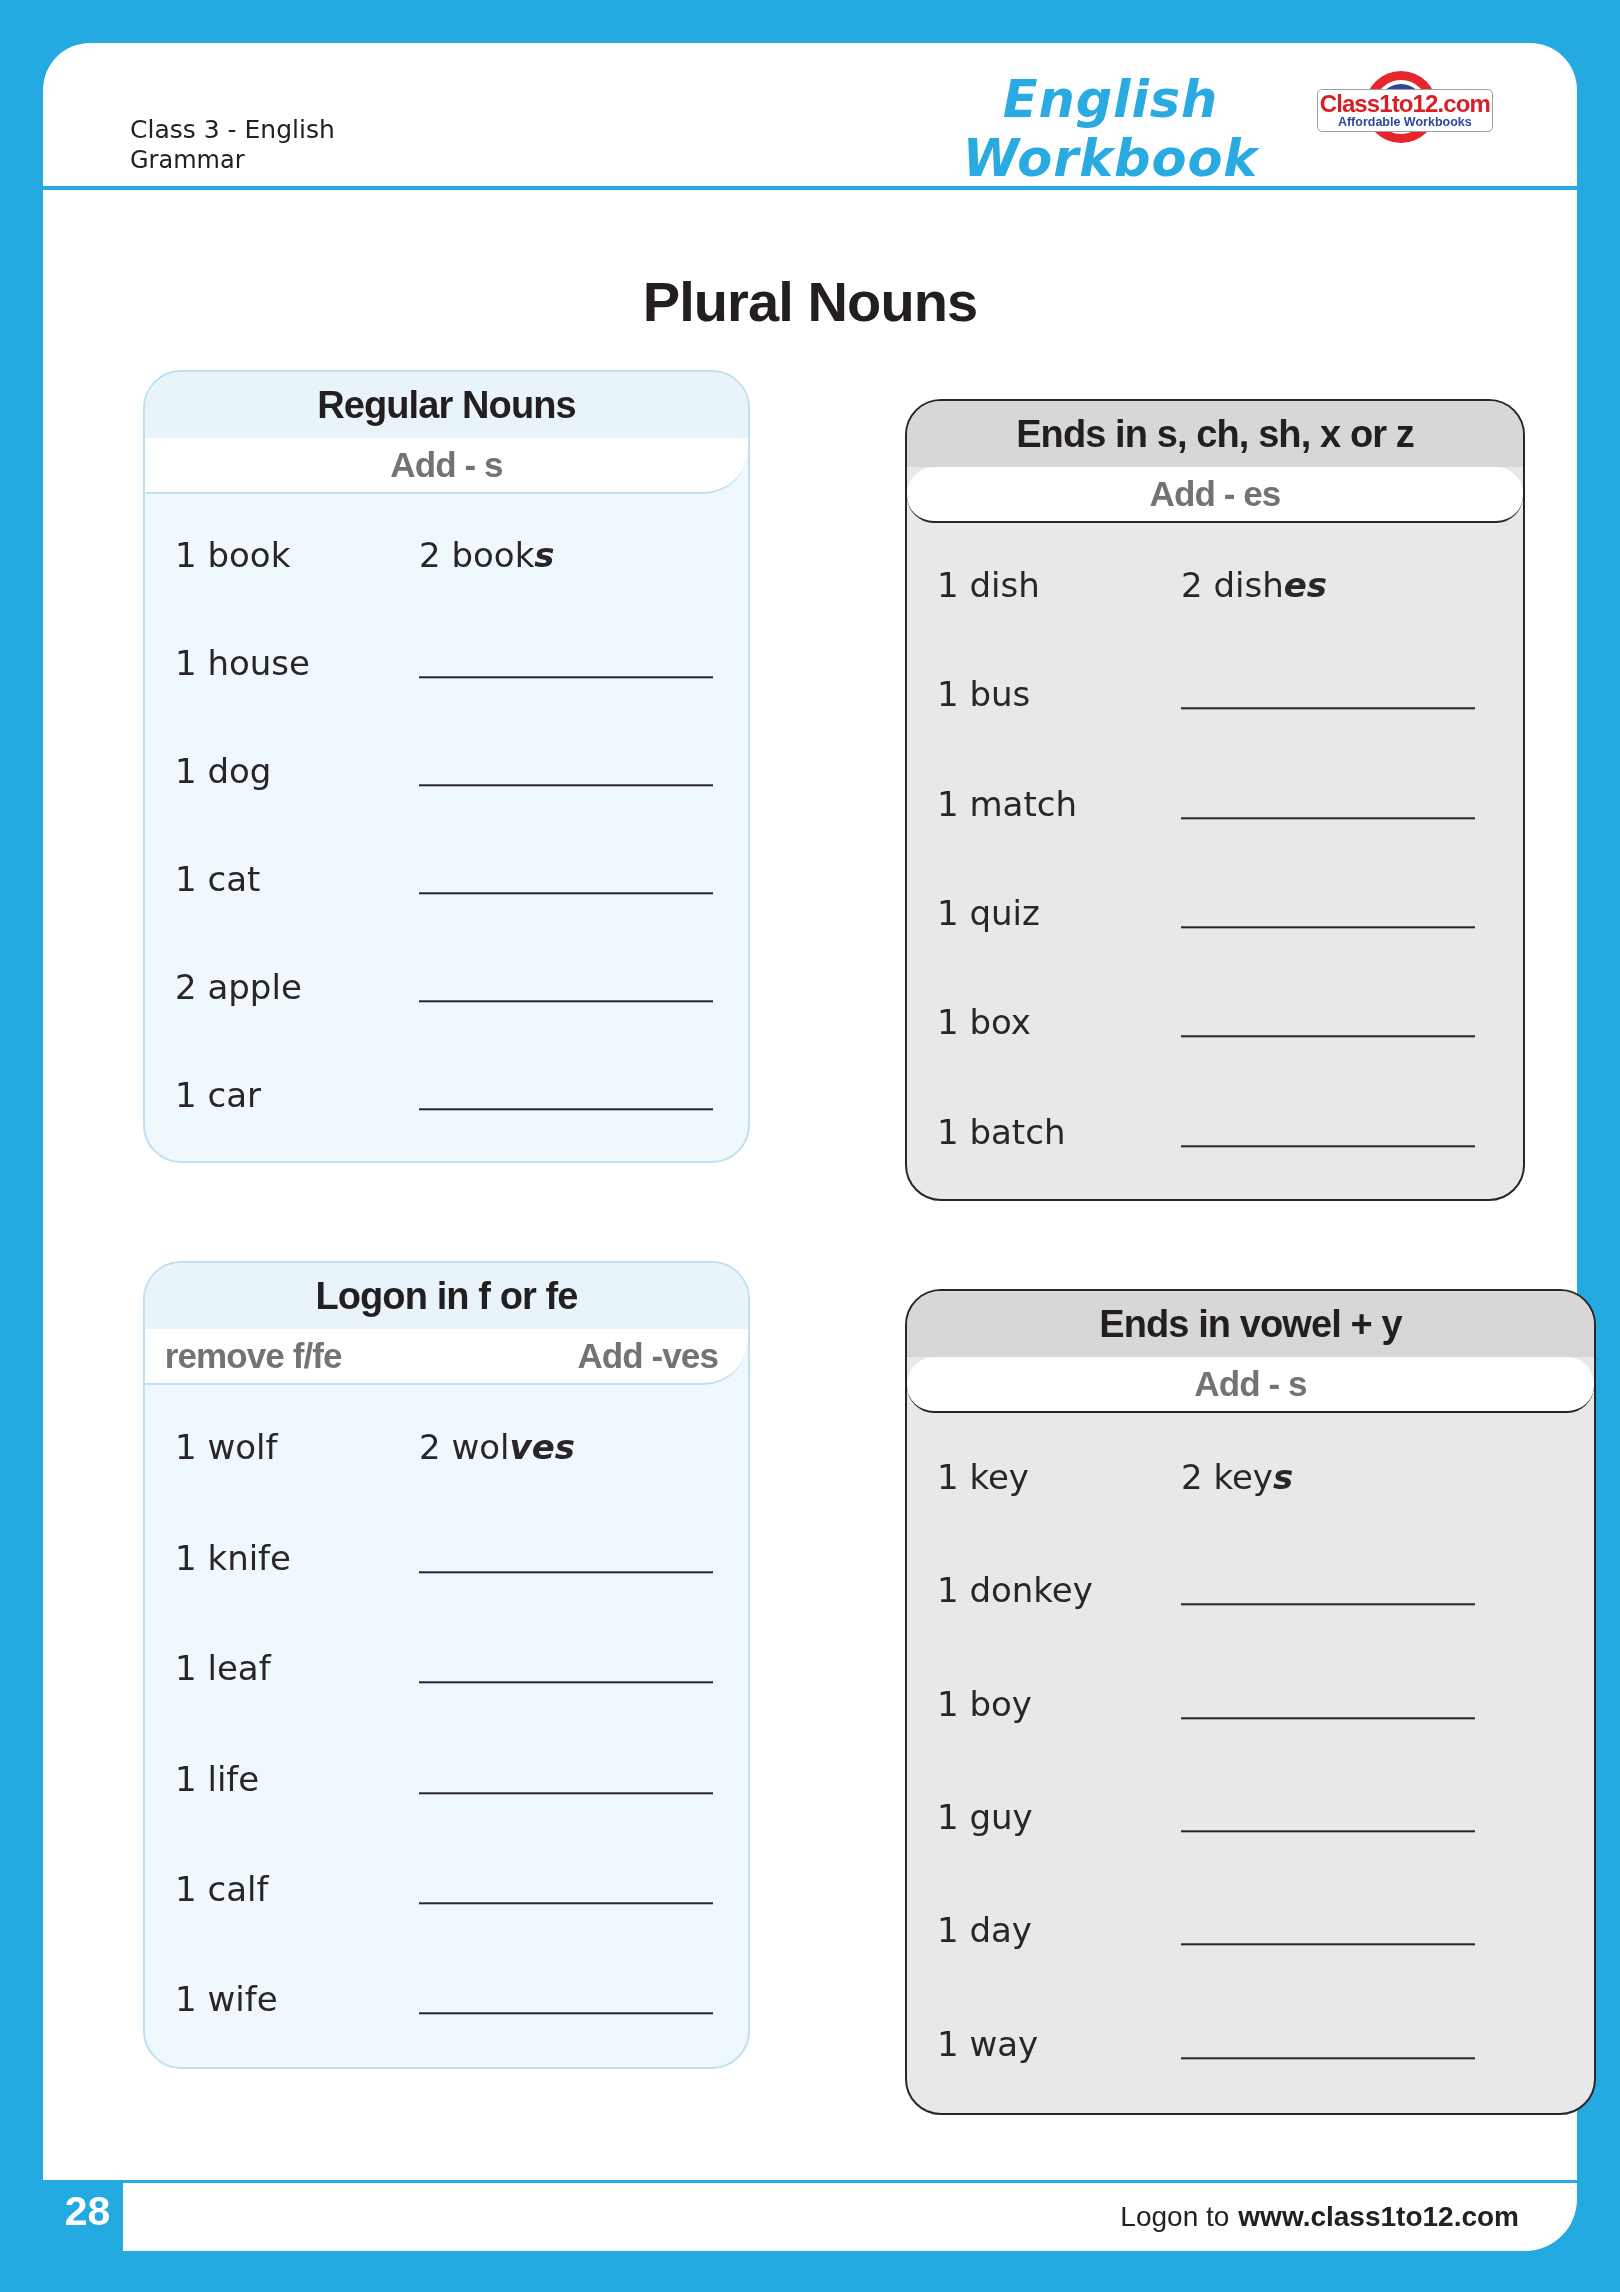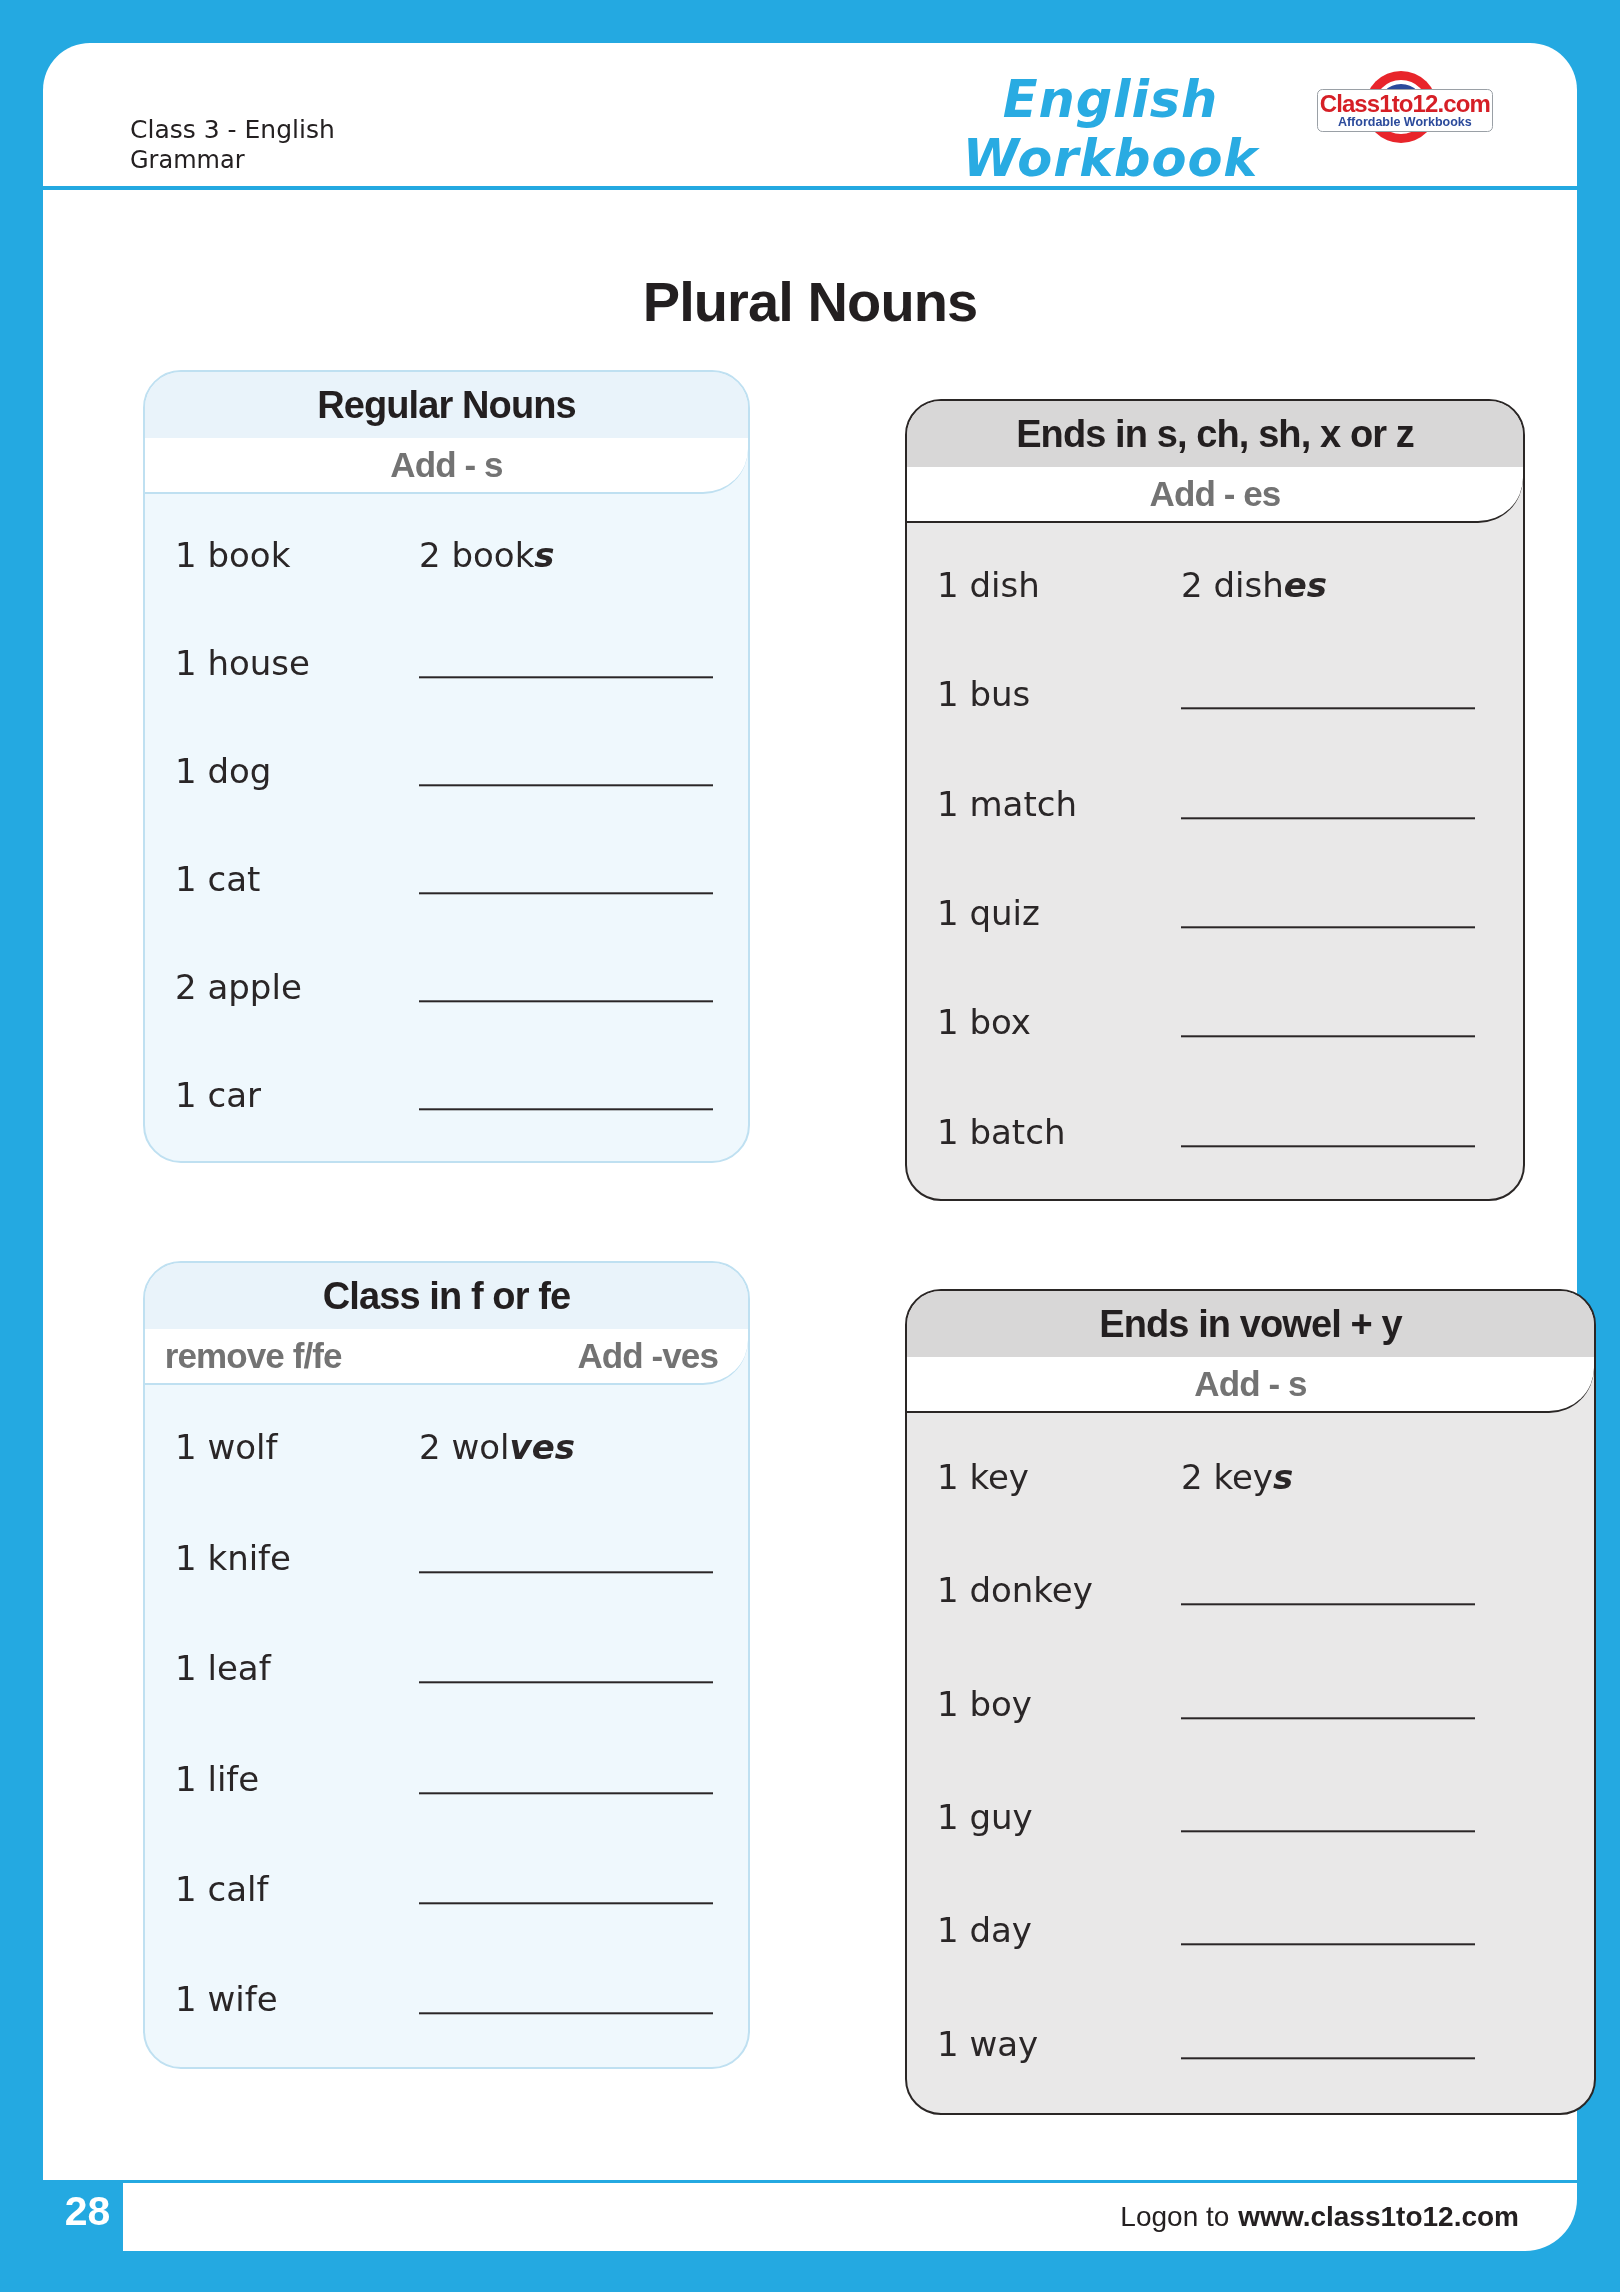--- a/index.html
+++ b/index.html
@@ -45,21 +45,21 @@
 
   .box-head { flex:0 0 66px; display:flex; align-items:center; justify-content:center;
               font-size:38px; font-weight:bold; color:#231F20; letter-spacing:-0.9px; }
   .box-blue .box-head { background:#E9F3FA; }
   .box-gray .box-head { background:#D8D7D7; }
 
   .box-subhead { flex:0 0 56px; background:#ffffff; display:flex; align-items:center;
               justify-content:center; font-size:35px; font-weight:bold; color:#737373;
               border-bottom-right-radius:45px; letter-spacing:-0.9px; }
   .box-blue .box-subhead { border-bottom:2.7px solid #BFE0F1; }
-  .box-gray .box-subhead { border-bottom:2.7px solid #2A2625; }
+  .box-gray .box-subhead { border-bottom:2.7px solid #2A2625;border-radius:27px; }
   .subhead-split { justify-content:space-between; padding:0 30px 0 19.7px; }
 
   .box-body { flex:1; display:flex; flex-direction:column; padding:7.2px 0 12.5px 0; }
   .row { flex:1; display:flex; align-items:center; padding-left:30px;
          font-family:"DejaVu Sans", sans-serif; font-size:34px; color:#2A2627; }
   .cell-word { width:244px; flex:0 0 244px; }
   .cell-answer { font-size:34px; }
   .suffix { font-weight:bold; font-style:italic; }
   .blank { width:294px; height:0; border-bottom:2.7px solid #2A2627; transform:translateY(14.3px); }
 
@@ -151,21 +151,21 @@
         <span class="blank"></span>
       </div>
       <div class="row">
         <span class="cell-word">1 batch</span>
         <span class="blank"></span>
       </div>
     </div>
   </div>
 
   <div class="rule-box box-blue box3">
-    <div class="box-head">Class in f or fe</div>
+    <div class="box-head">Logon in f or fe</div>
     <div class="box-subhead subhead-split">
       <span>remove f/fe</span>
       <span>Add -ves</span>
     </div>
     <div class="box-body">
       <div class="row">
         <span class="cell-word">1 wolf</span>
         <span class="cell-answer"><span>2 wol</span><span class="suffix">ves</span></span>
       </div>
       <div class="row">

